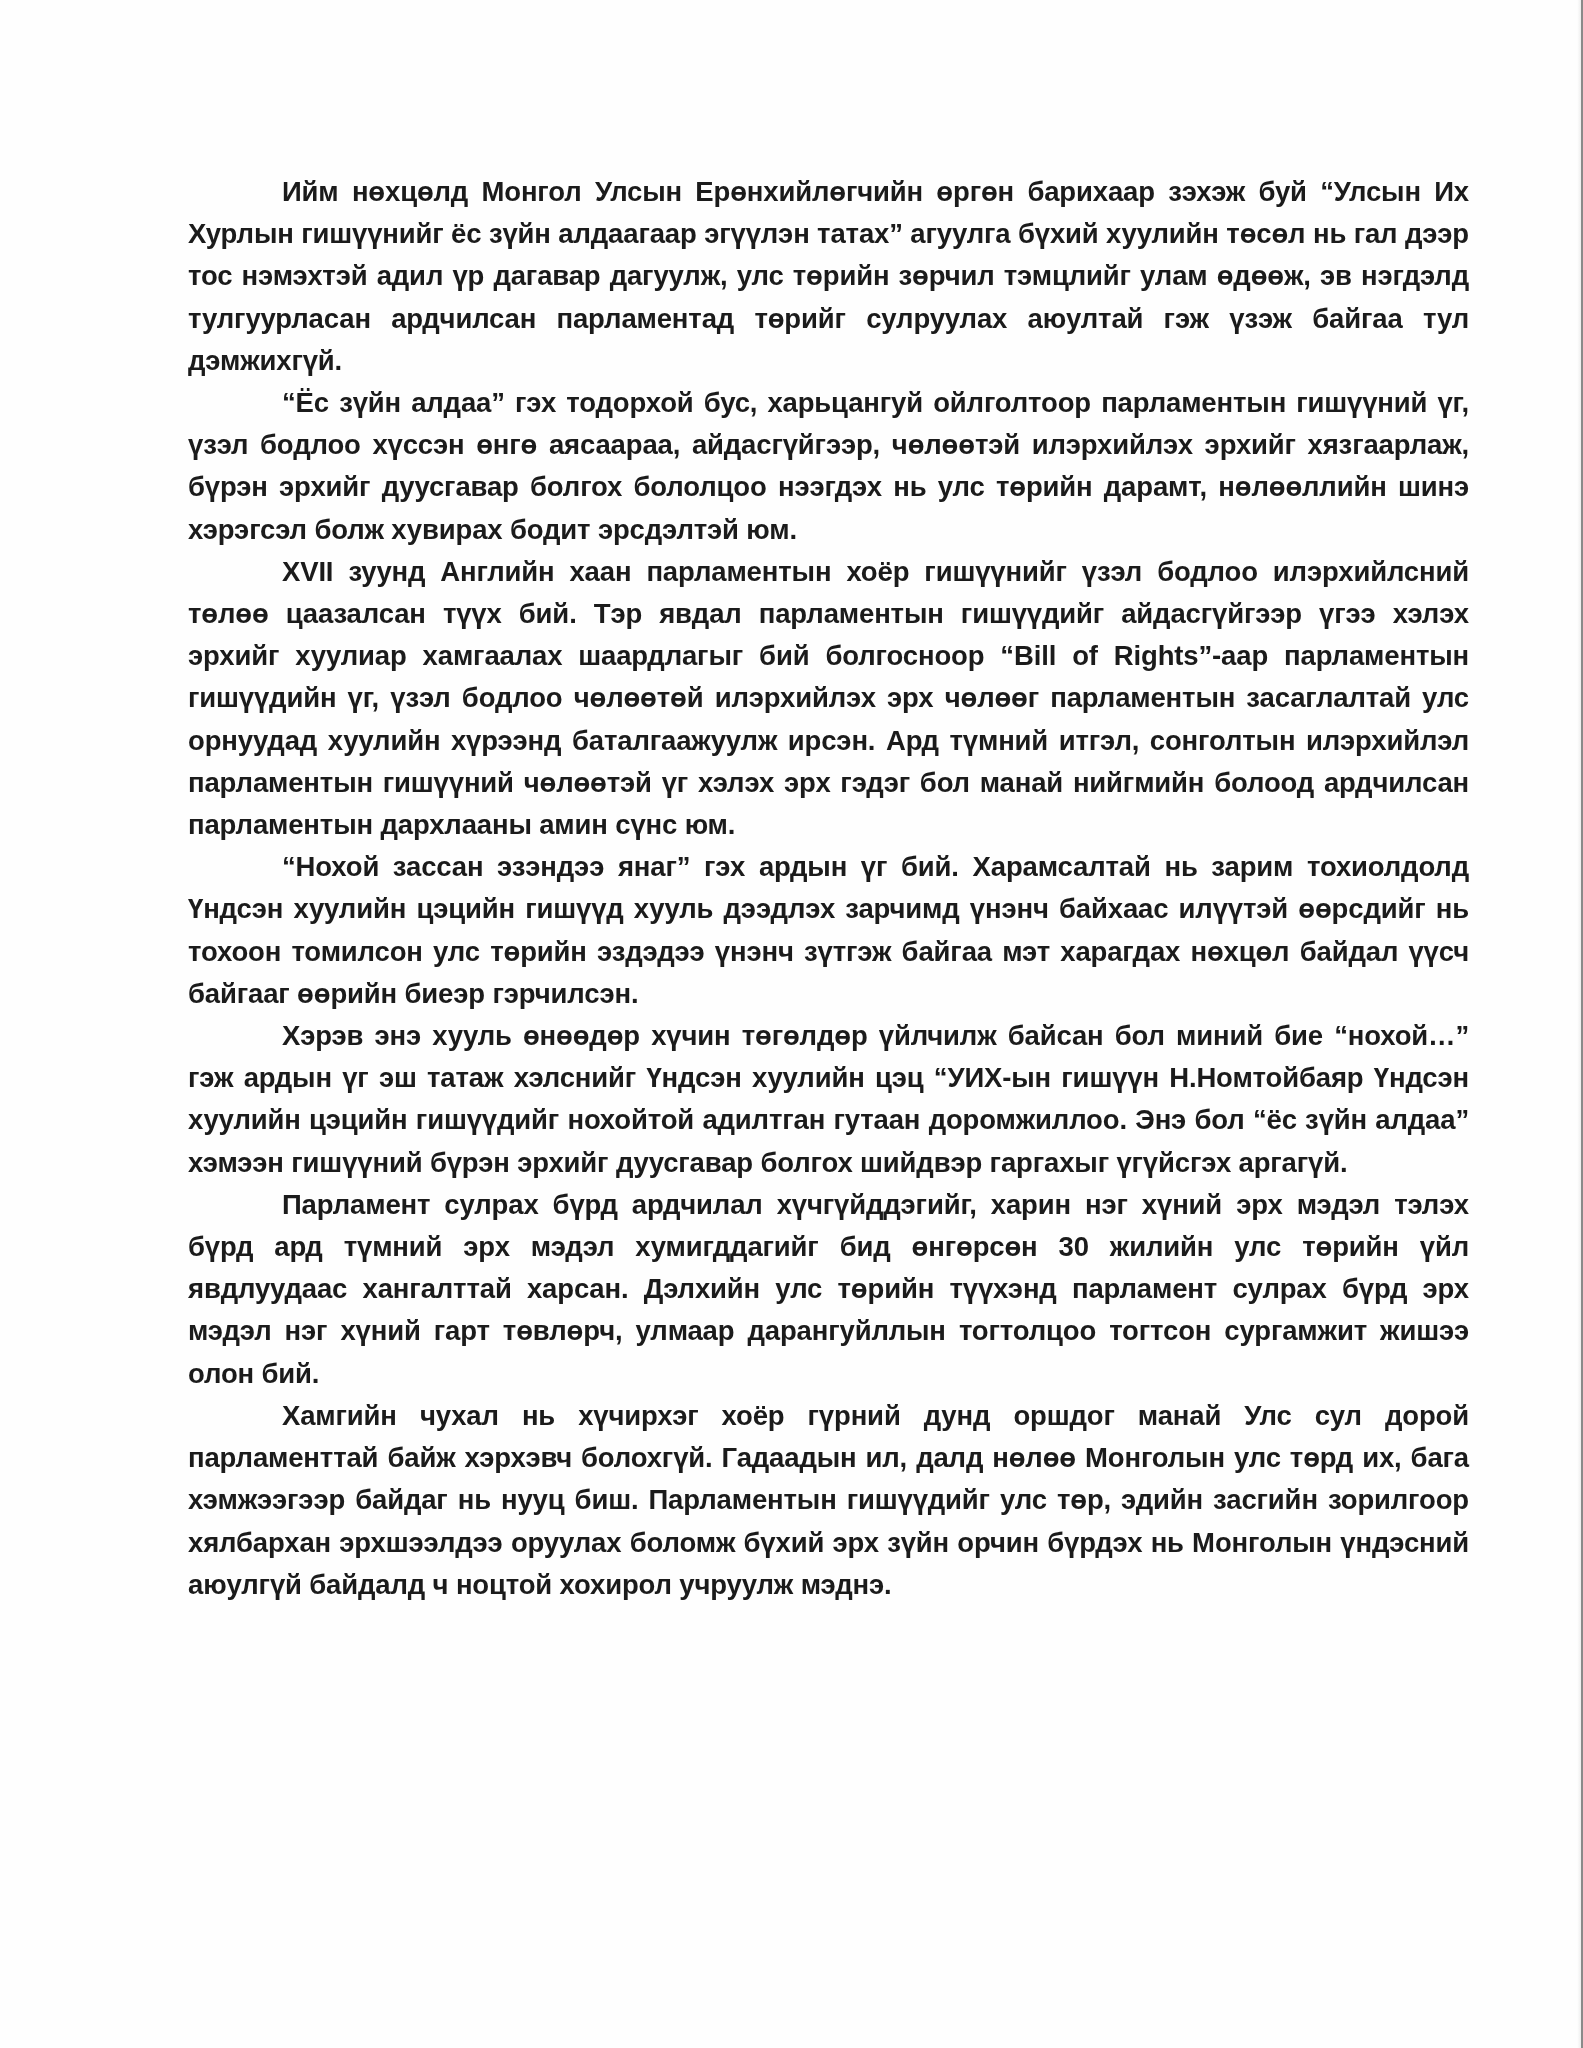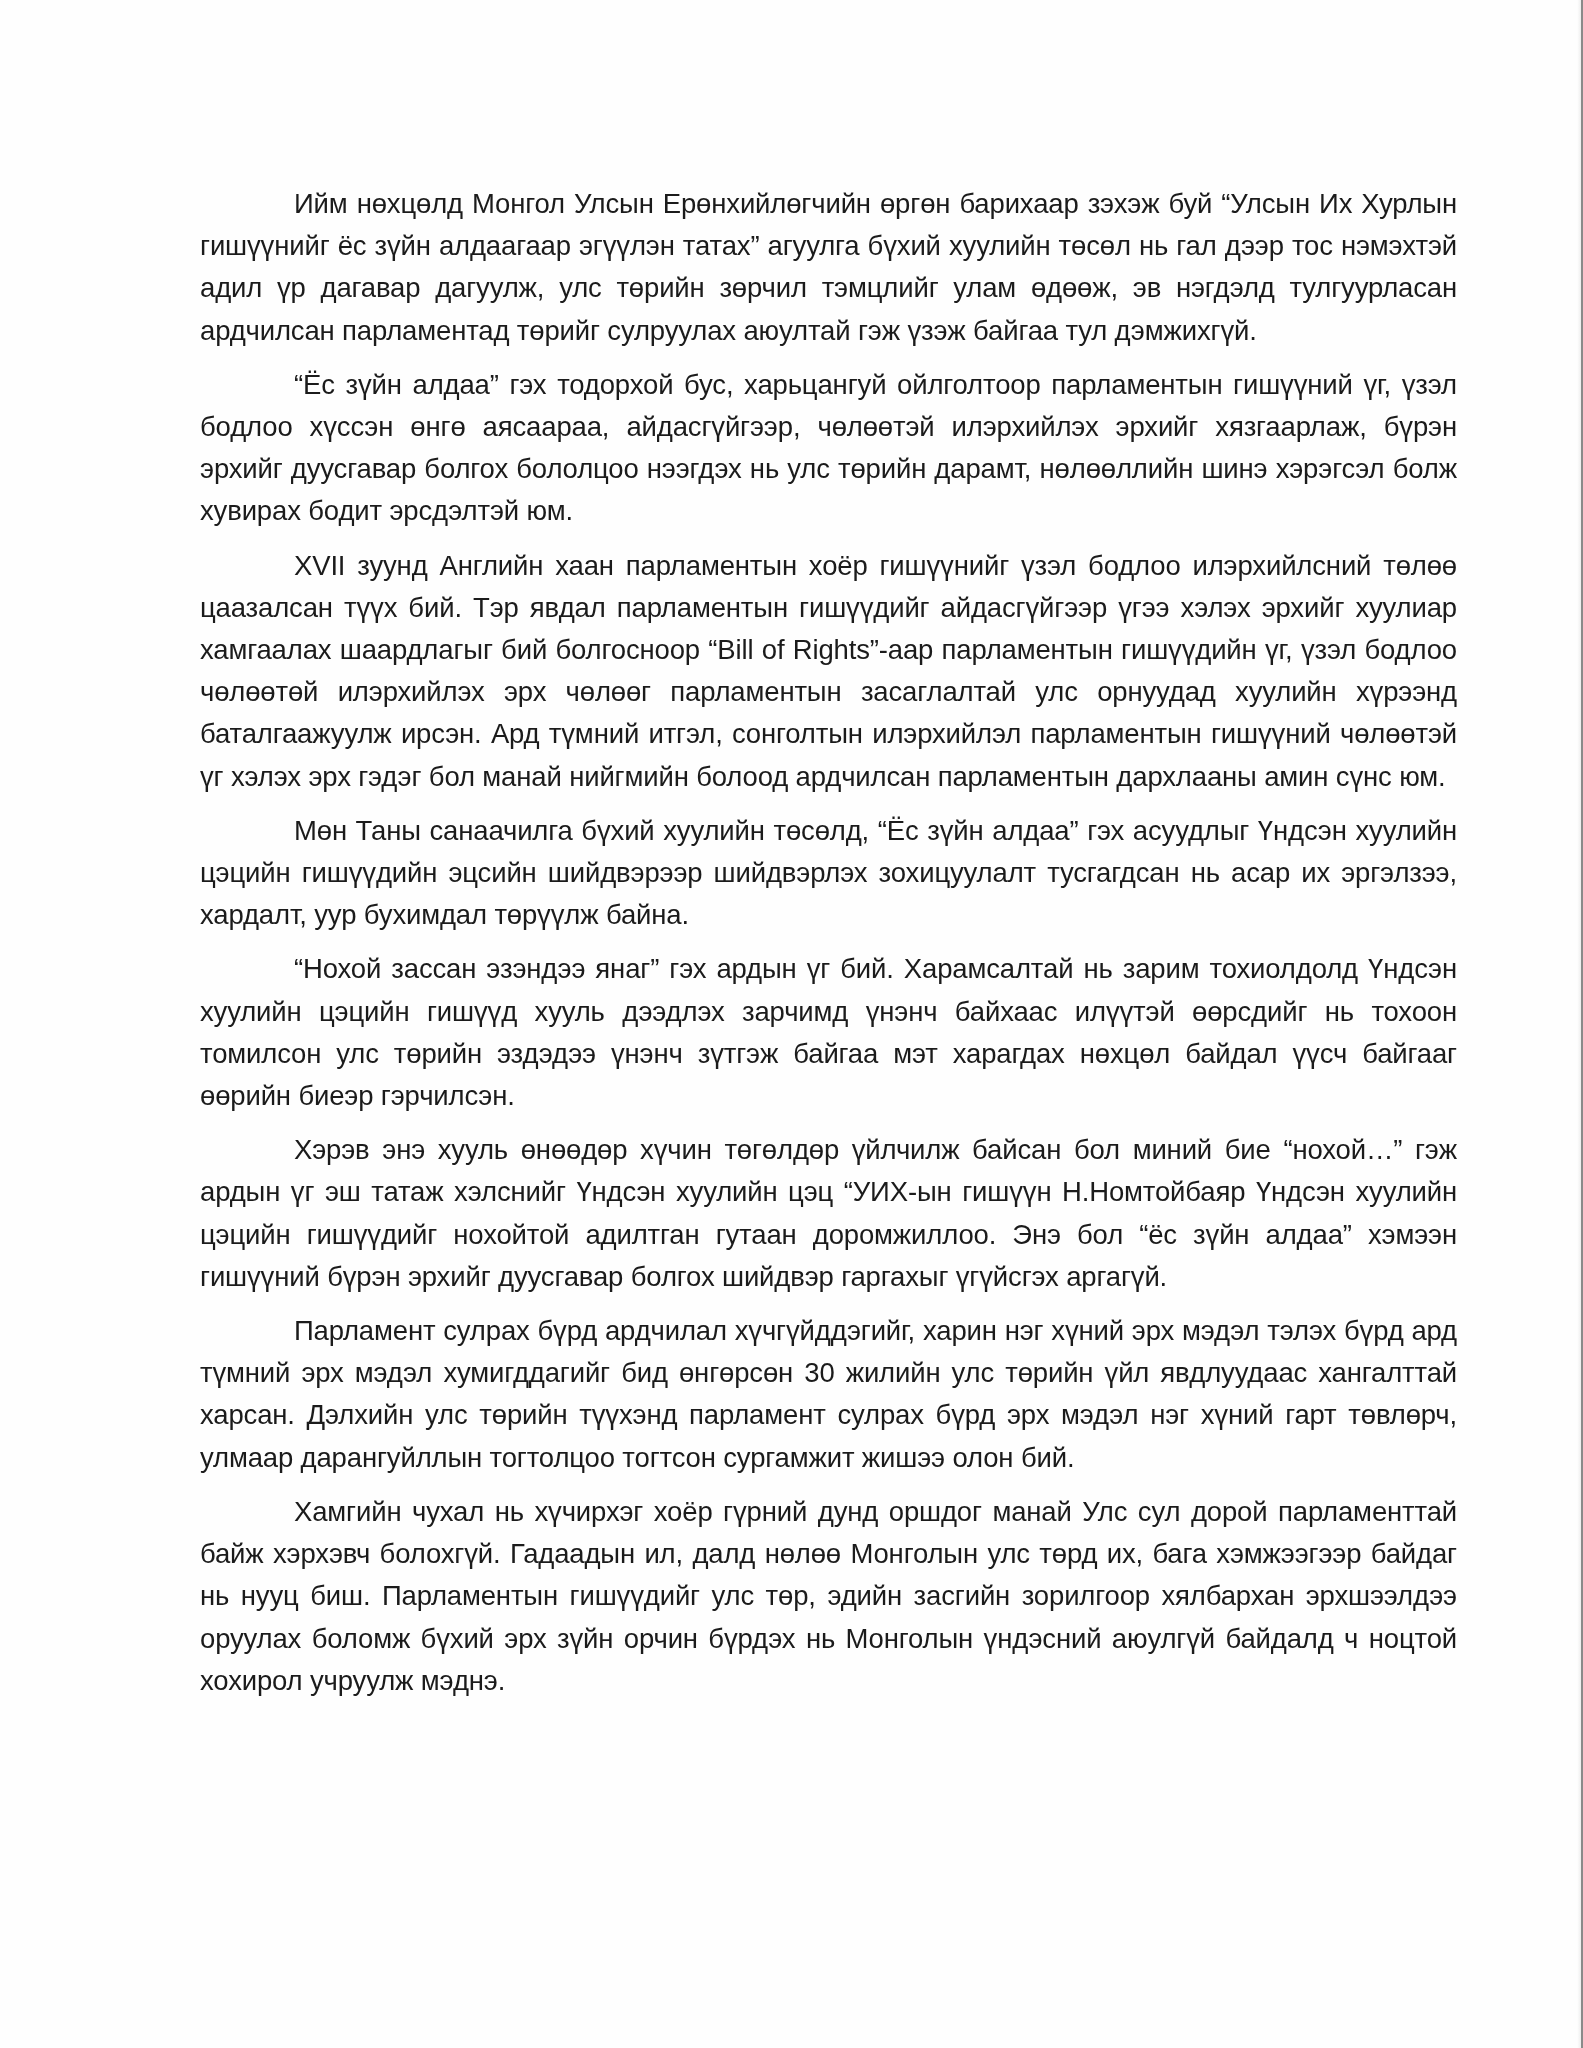--- a/index.html
+++ b/index.html
@@ -44,33 +44,33 @@
       top: 171px;
       width: 1281px;
       font-family: "Liberation Sans", sans-serif;
       font-size: 27.5px;
       line-height: 42.2px;
       color: #1b1b1b;
       text-align: justify;
       letter-spacing: -0.15px;
     }
     .text-body p {
-      margin: 12px;
+      margin: 0;
       text-indent: 94px;
+      font-weight: bold;
     }
   </style>
 </head>
 <body>
 
 <div class="page">
   <div class="text-body">
     <p>Ийм нөхцөлд Монгол Улсын Ерөнхийлөгчийн өргөн барихаар зэхэж буй “Улсын Их Хурлын гишүүнийг ёс зүйн алдаагаар эгүүлэн татах” агуулга бүхий хуулийн төсөл нь гал дээр тос нэмэхтэй адил үр дагавар дагуулж, улс төрийн зөрчил тэмцлийг улам өдөөж, эв нэгдэлд тулгуурласан ардчилсан парламентад төрийг сулруулах аюултай гэж үзэж байгаа тул дэмжихгүй.</p>
     <p>“Ёс зүйн алдаа” гэх тодорхой бус, харьцангуй ойлголтоор парламентын гишүүний үг, үзэл бодлоо хүссэн өнгө аясаараа, айдасгүйгээр, чөлөөтэй илэрхийлэх эрхийг хязгаарлаж, бүрэн эрхийг дуусгавар болгох бололцоо нээгдэх нь улс төрийн дарамт, нөлөөллийн шинэ хэрэгсэл болж хувирах бодит эрсдэлтэй юм.</p>
     <p>XVII зуунд Английн хаан парламентын хоёр гишүүнийг үзэл бодлоо илэрхийлсний төлөө цаазалсан түүх бий. Тэр явдал парламентын гишүүдийг айдасгүйгээр үгээ хэлэх эрхийг хуулиар хамгаалах шаардлагыг бий болгосноор “Bill of Rights”-аар парламентын гишүүдийн үг, үзэл бодлоо чөлөөтөй илэрхийлэх эрх чөлөөг парламентын засаглалтай улс орнуудад хуулийн хүрээнд баталгаажуулж ирсэн. Ард түмний итгэл, сонголтын илэрхийлэл парламентын гишүүний чөлөөтэй үг хэлэх эрх гэдэг бол манай нийгмийн болоод ардчилсан парламентын дархлааны амин сүнс юм.</p>
-    <p>Мөн Таны санаачилга бүхий хуулийн төсөлд, “Ёс зүйн алдаа” гэх асуудлыг Үндсэн хуулийн цэцийн гишүүдийн эцсийн шийдвэрээр шийдвэрлэх зохицуулалт тусгагдсан нь асар их эргэлзээ, хардалт, уур бухимдал төрүүлж байна.</p>
     <p>“Нохой зассан эзэндээ янаг” гэх ардын үг бий. Харамсалтай нь зарим тохиолдолд Үндсэн хуулийн цэцийн гишүүд хууль дээдлэх зарчимд үнэнч байхаас илүүтэй өөрсдийг нь тохоон томилсон улс төрийн эздэдээ үнэнч зүтгэж байгаа мэт харагдах нөхцөл байдал үүсч байгааг өөрийн биеэр гэрчилсэн.</p>
     <p>Хэрэв энэ хууль өнөөдөр хүчин төгөлдөр үйлчилж байсан бол миний бие “нохой…” гэж ардын үг эш татаж хэлснийг Үндсэн хуулийн цэц “УИХ-ын гишүүн Н.Номтойбаяр Үндсэн хуулийн цэцийн гишүүдийг нохойтой адилтган гутаан доромжиллоо. Энэ бол “ёс зүйн алдаа” хэмээн гишүүний бүрэн эрхийг дуусгавар болгох шийдвэр гаргахыг үгүйсгэх аргагүй.</p>
     <p>Парламент сулрах бүрд ардчилал хүчгүйддэгийг, харин нэг хүний эрх мэдэл тэлэх бүрд ард түмний эрх мэдэл хумигддагийг бид өнгөрсөн 30 жилийн улс төрийн үйл явдлуудаас хангалттай харсан. Дэлхийн улс төрийн түүхэнд парламент сулрах бүрд эрх мэдэл нэг хүний гарт төвлөрч, улмаар дарангуйллын тогтолцоо тогтсон сургамжит жишээ олон бий.</p>
     <p>Хамгийн чухал нь хүчирхэг хоёр гүрний дунд оршдог манай Улс сул дорой парламенттай байж хэрхэвч болохгүй. Гадаадын ил, далд нөлөө Монголын улс төрд их, бага хэмжээгээр байдаг нь нууц биш. Парламентын гишүүдийг улс төр, эдийн засгийн зорилгоор хялбархан эрхшээлдээ оруулах боломж бүхий эрх зүйн орчин бүрдэх нь Монголын үндэсний аюулгүй байдалд ч ноцтой хохирол учруулж мэднэ.</p>
   </div>
 </div>
 <div class="page-edge-shadow"></div>
 <div class="page-edge"></div>
 
 </body></html>

